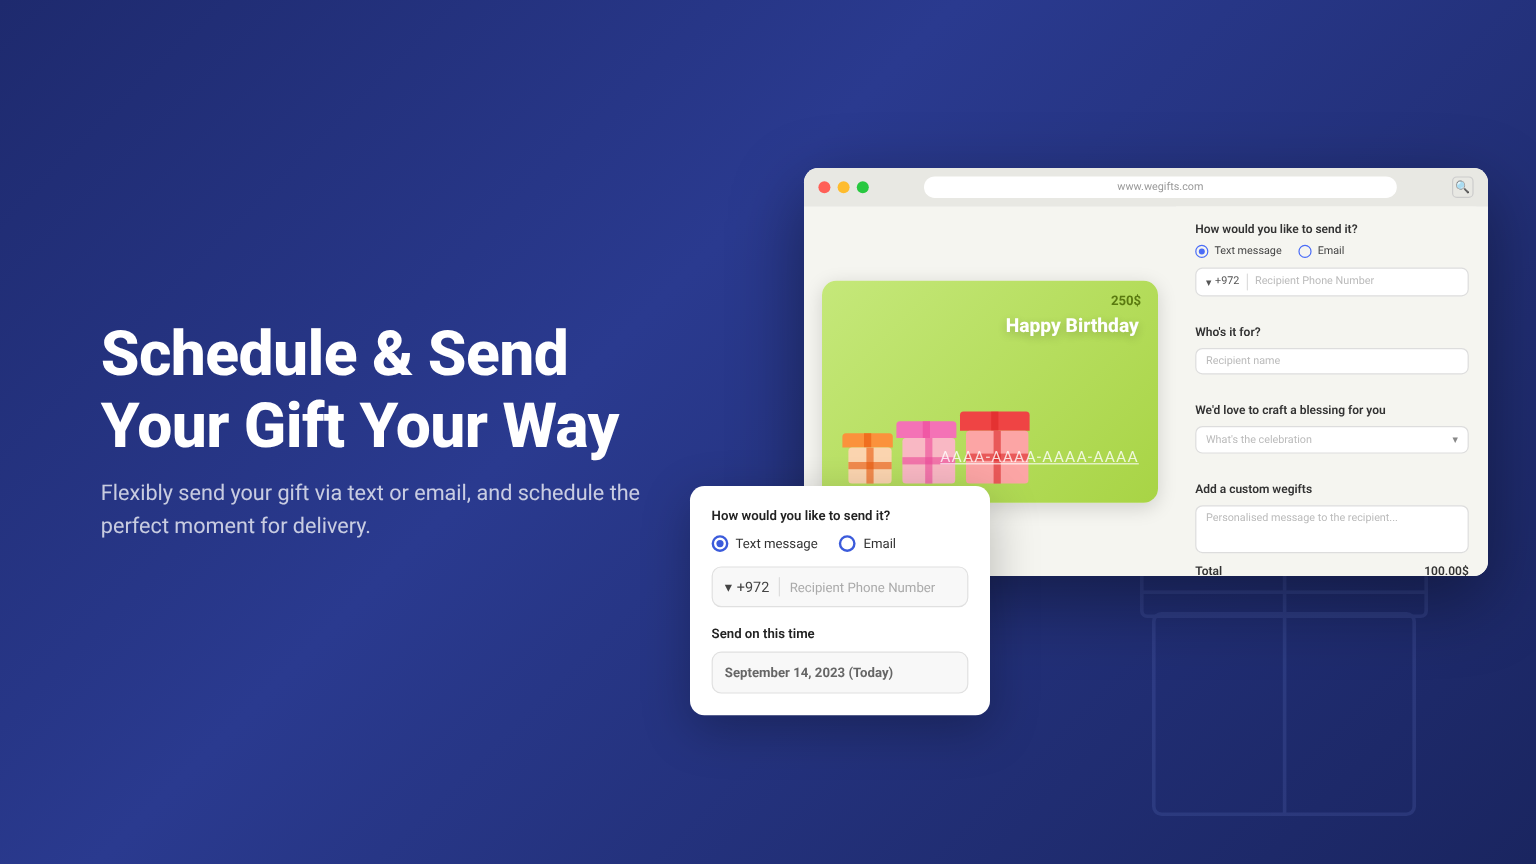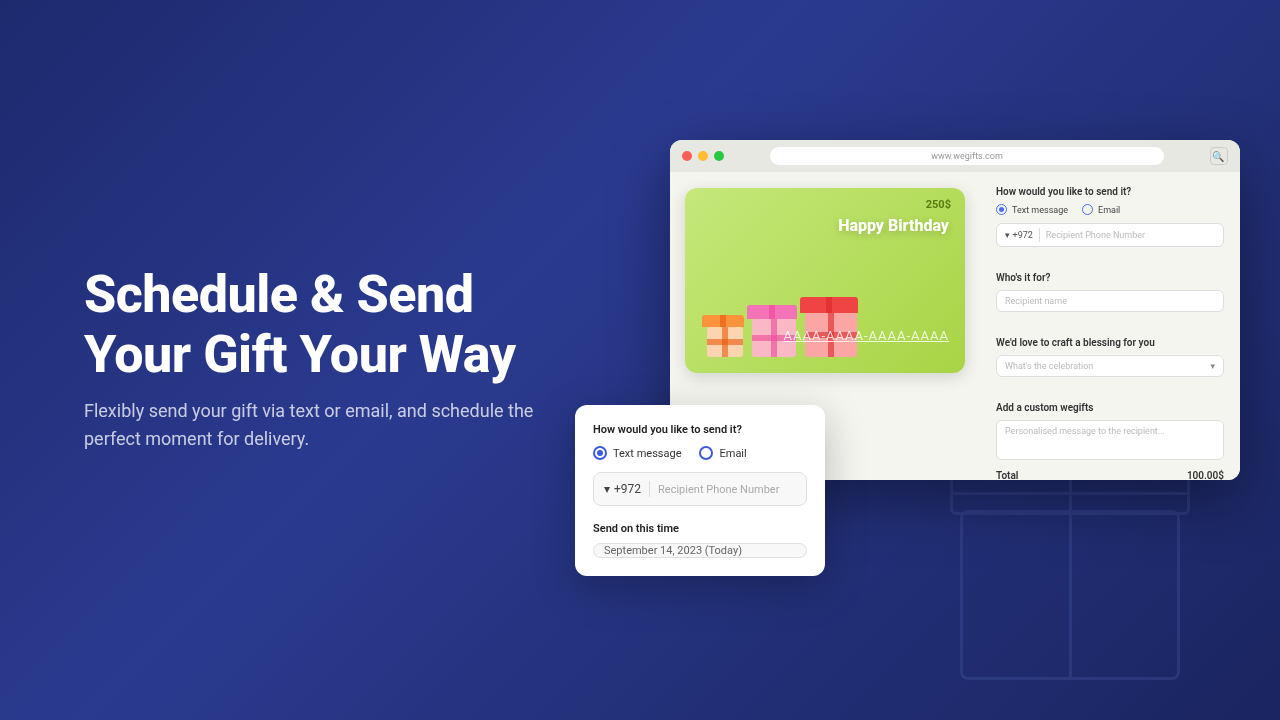--- a/index.html
+++ b/index.html
@@ -176,20 +176,21 @@
       height: calc(100% - 32px);
     }
 
     
     .gift-card-area {
       width: 310px;
       padding: 16px;
       display: flex;
       flex-direction: column;
       align-items: center;
+      justify-content: center;
     }
 
     .gift-card {
       width: 280px;
       height: 185px;
       background: linear-gradient(135deg, #c5e87a 0%, #a8d445 100%);
       border-radius: 12px;
       position: relative;
       overflow: hidden;
       box-shadow: 0 4px 16px rgba(0,0,0,0.15);
@@ -530,24 +531,25 @@
       font-size: 11px;
       font-weight: 600;
       color: #222;
       margin-bottom: 8px;
     }
 
     .popup-date-input {
       border: 1px solid #e0e0e0;
       border-radius: 8px;
       background: #f8f8f8;
-      padding: 0 10px;
+      padding: 10px 10px;
       font-size: 11px;
       color: #666;
       width: 100%;
+      font-weight: bold;
     }
 
     .chevron-down {
       font-size: 9px;
       color: #888;
     }
   </style>
 </head>
 <body>
 

